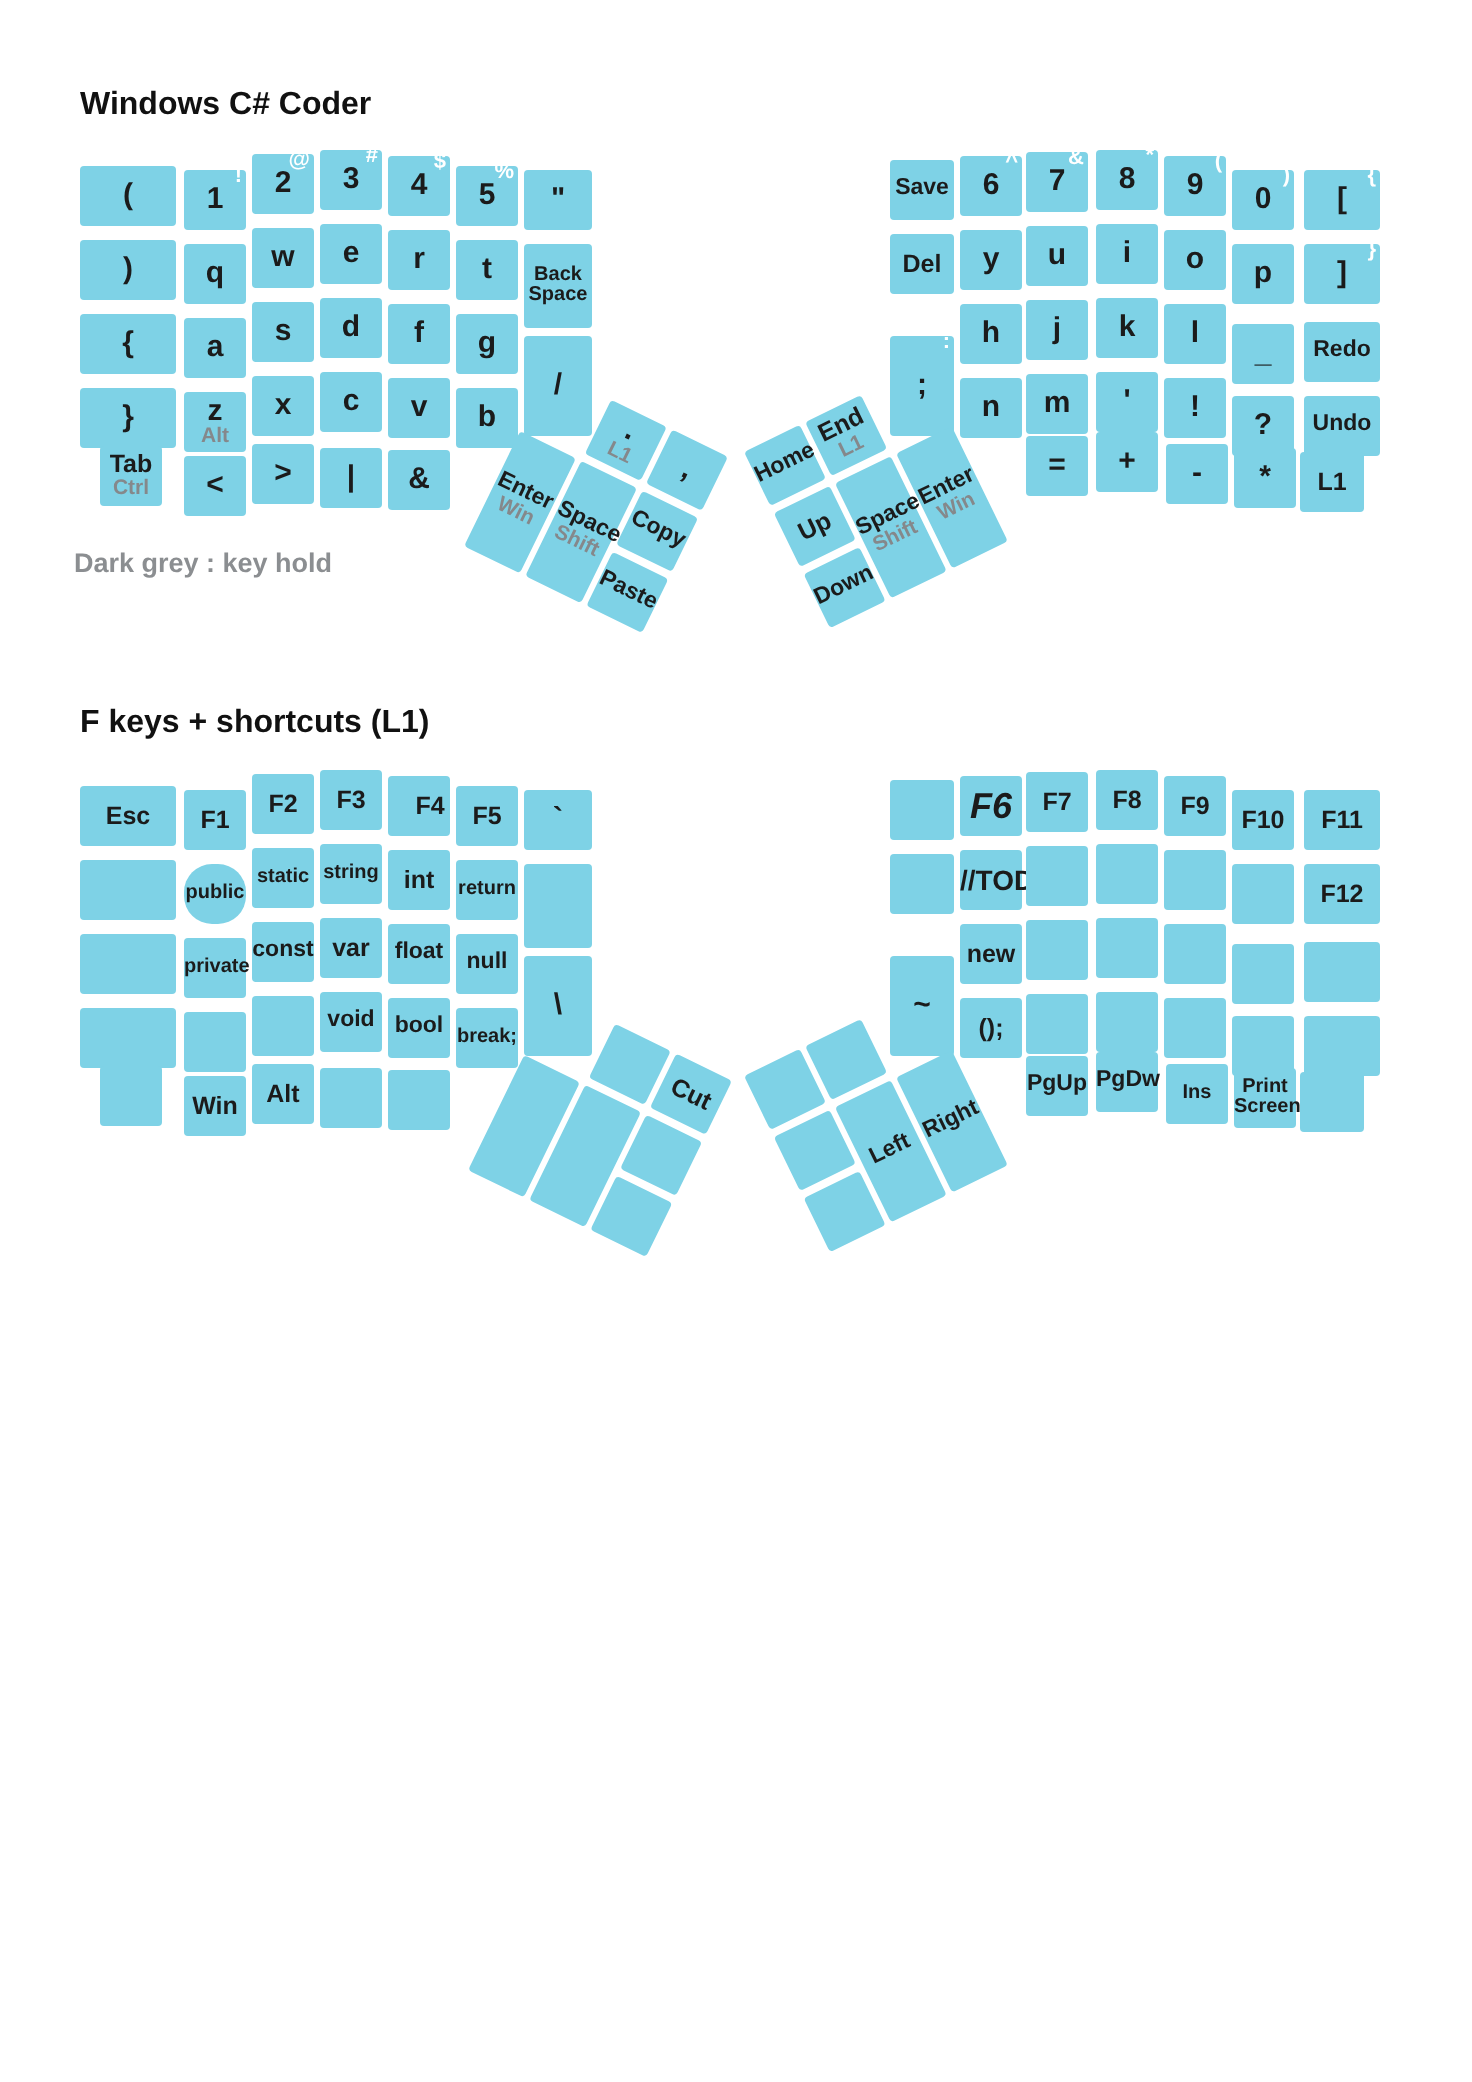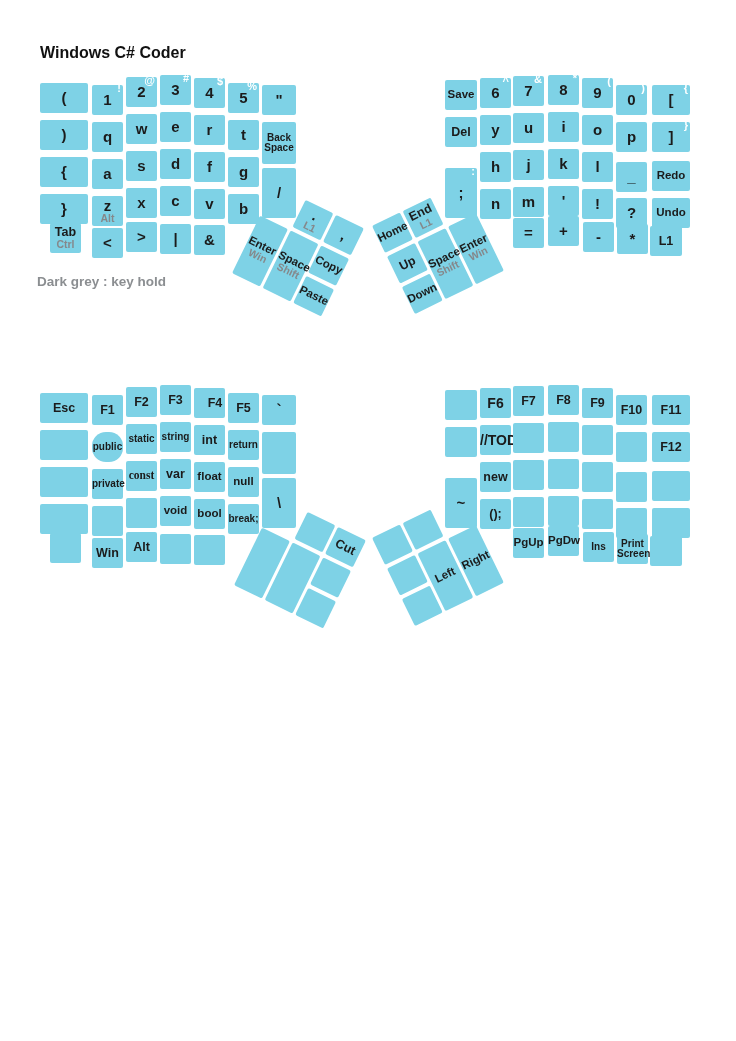--- a/index.html
+++ b/index.html
@@ -17,20 +17,21 @@
   .key .hold{color:#85888b;font-size:10.5px;line-height:1.05;}
   .key .sup{position:absolute;top:-2px;right:2px;color:#ffffff;font-size:11px;line-height:1;}
   .cluster{position:absolute;width:98px;height:98px;transform-origin:0 0;}
 </style>
 </head>
 <body>
 
 <div class="page">
   <h1 class="layer-title" id="title-0">Windows C# Coder</h1>
   <div class="note">Dark grey : key hold</div>
+  <h1 class="layer-title" id="title-1">F keys + shortcuts (L1)</h1>
   <div id="keys-root">
       <div class="key" style="left: 40px; top: 83px; width: 48px; height: 30px;">
         <span class="t" style="font-size: 15px;">(</span>
       </div>
       <div class="key" style="left: 92px; top: 85px; width: 31px; height: 30px;">
         <span class="t" style="font-size: 15px;">1</span>
         <span class="sup">!</span>
       </div>
       <div class="key" style="left: 126px; top: 77px; width: 31px; height: 30px;">
         <span class="t" style="font-size: 15px;">2</span>
@@ -313,21 +314,21 @@
         <span class="t" style="font-size: 12.5px;">int</span>
       </div>
       <div class="key" style="left: 228px; top: 430px; width: 31px; height: 30px;">
         <span class="t" style="font-size: 10px;">return</span>
       </div>
       <div class="key" style="left: 262px; top: 432px; width: 34px; height: 42px;"></div>
       <div class="key" style="left: 40px; top: 467px; width: 48px; height: 30px;"></div>
       <div class="key" style="left: 92px; top: 469px; width: 31px; height: 30px;">
         <span class="t" style="font-size: 10px;">private</span>
       </div>
-      <div class="key" style="left: 126px; top: 461px; width: 31px; height: 30px; font-family: Liberation Serif, serif;">
+      <div class="key" style="left: 126px; top: 461px; width: 31px; height: 30px;">
         <span class="t" style="font-size: 11.5px;">const</span>
       </div>
       <div class="key" style="left: 160px; top: 459px; width: 31px; height: 30px;">
         <span class="t" style="font-size: 12.5px;">var</span>
       </div>
       <div class="key" style="left: 194px; top: 462px; width: 31px; height: 30px;">
         <span class="t" style="font-size: 11.5px;">float</span>
       </div>
       <div class="key" style="left: 228px; top: 467px; width: 31px; height: 30px;">
         <span class="t" style="font-size: 11.5px;">null</span>
@@ -351,21 +352,21 @@
       <div class="key" style="left: 92px; top: 538px; width: 31px; height: 30px;">
         <span class="t" style="font-size: 12.5px;">Win</span>
       </div>
       <div class="key" style="left: 126px; top: 532px; width: 31px; height: 30px;">
         <span class="t" style="font-size: 12.5px;">Alt</span>
       </div>
       <div class="key" style="left: 160px; top: 534px; width: 31px; height: 30px;"></div>
       <div class="key" style="left: 194px; top: 535px; width: 31px; height: 30px;"></div>
       <div class="key" style="left: 445px; top: 390px; width: 32px; height: 30px;"></div>
       <div class="key" style="left: 480px; top: 388px; width: 31px; height: 30px;">
-        <span class="t" style="font-size: 14px;">F6</span>
+        <span class="t" style="font-size: 18px; font-style: italic;">F6</span>
       </div>
       <div class="key" style="left: 513px; top: 386px; width: 31px; height: 30px;">
         <span class="t" style="font-size: 12.5px;">F7</span>
       </div>
       <div class="key" style="left: 548px; top: 385px; width: 31px; height: 30px;">
         <span class="t" style="font-size: 12.5px;">F8</span>
       </div>
       <div class="key" style="left: 582px; top: 388px; width: 31px; height: 30px;">
         <span class="t" style="font-size: 12.5px;">F9</span>
       </div>

